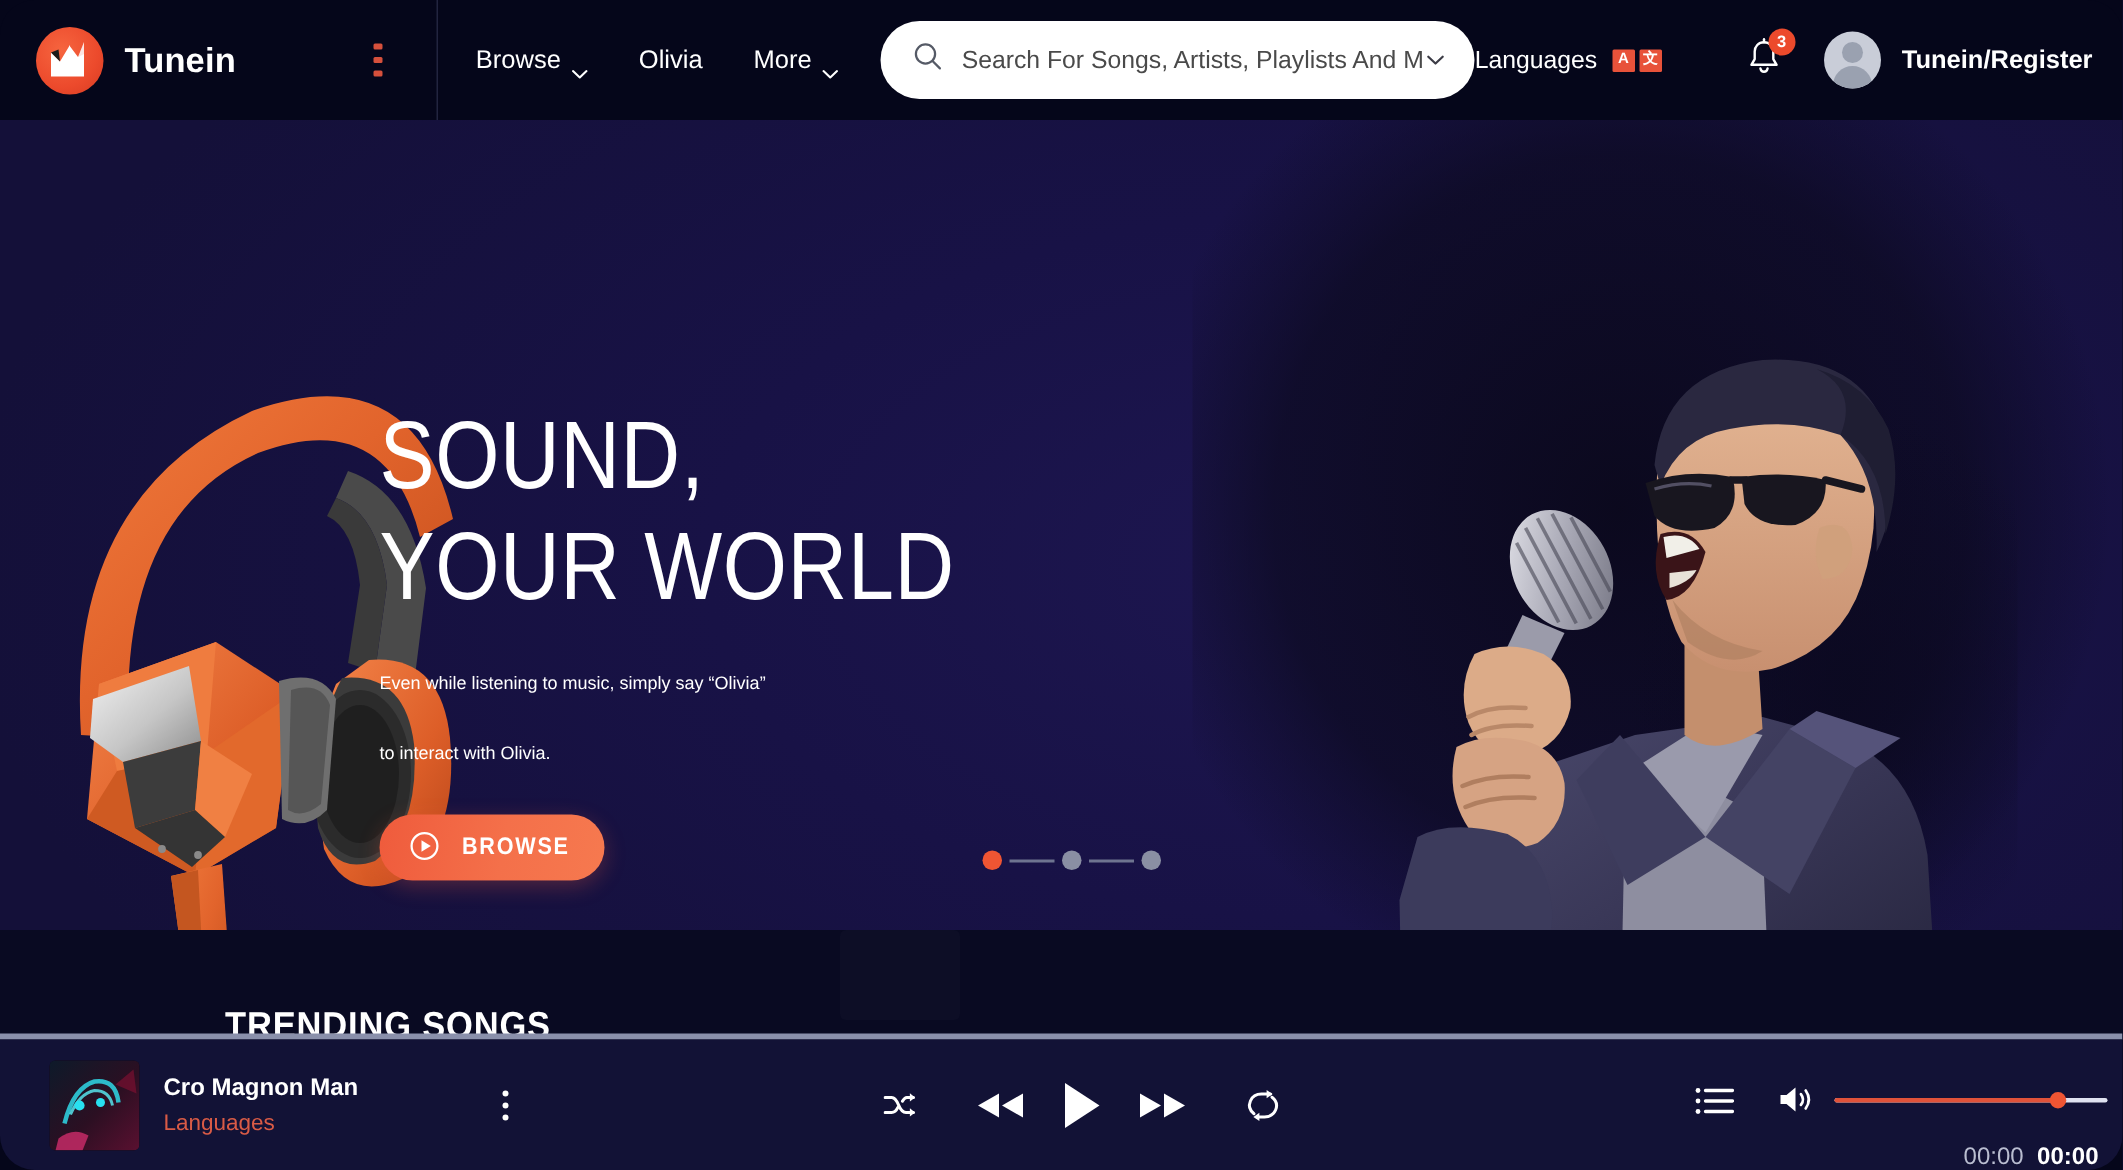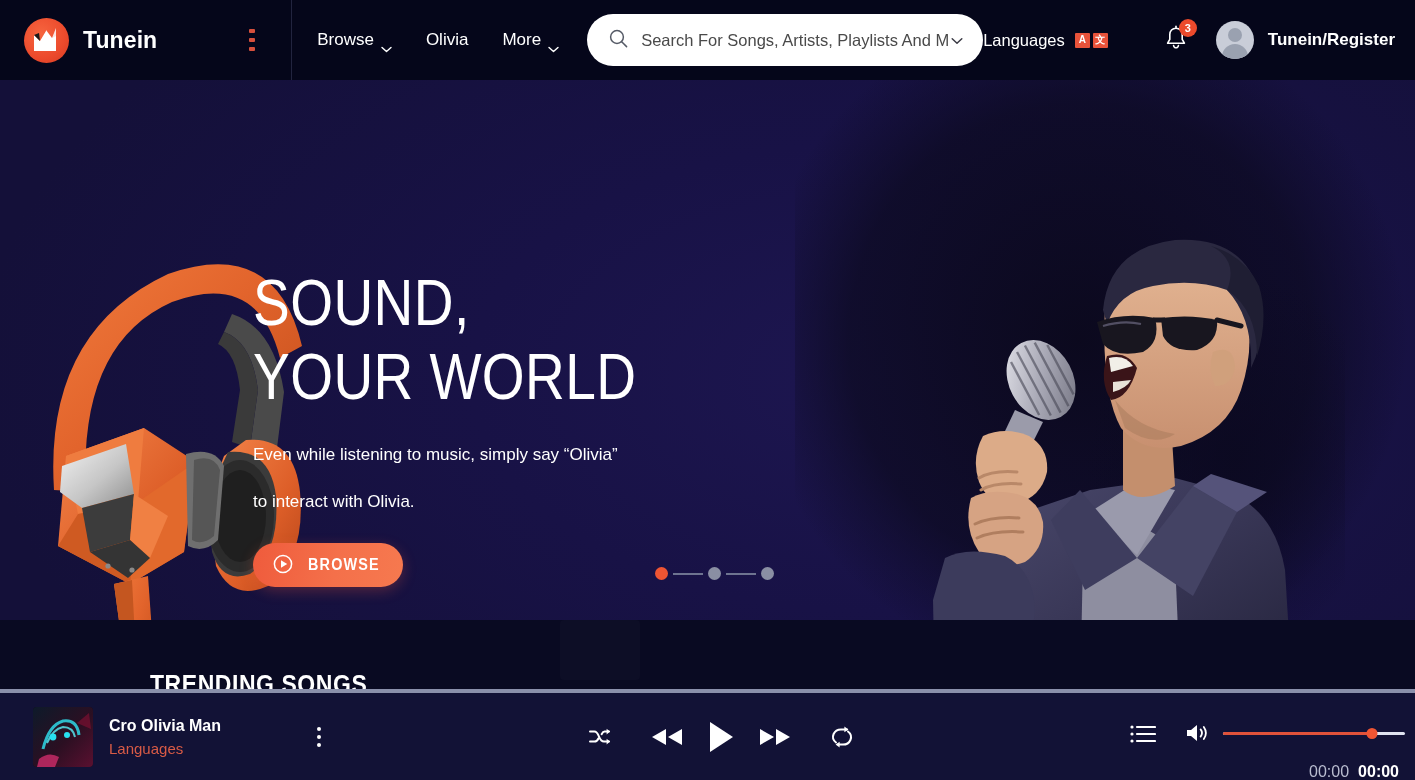--- a/index.html
+++ b/index.html
@@ -11,20 +11,21 @@
     background: #05061a;
     font-family: "Liberation Sans", sans-serif;
     -webkit-font-smoothing: antialiased;
   }
 
   #app {
     position: relative;
     width: 1415px;
     height: 780px;
     overflow: hidden;
+    border-radius: 23px;
   }
 
   
   .header {
     position: absolute;
     top: 0; left: 0;
     width: 1415px;
     height: 80px;
     background: #05061a;
     display: flex;
@@ -254,21 +255,21 @@
     letter-spacing: .5px;
     font-stretch: condensed;
     font-family: "Liberation Sans Narrow", "Liberation Sans", sans-serif;
     transform: scaleX(.86);
     transform-origin: left center;
     white-space: nowrap;
   }
   .hero-sub {
     margin-top: 26px;
     color: #ffffff;
-    font-size: 17px;
+    font-size: 12px;
     line-height: 30px;
     font-weight: 400;
     max-width: 400px;
   }
   .browse-btn {
     margin-top: 26px;
     width: 150px; height: 44px;
     border-radius: 22px;
     background: linear-gradient(100deg, #ef5b3c 0%, #f4704a 55%, #f6794f 100%);
     display: flex;
@@ -770,21 +771,21 @@
           <rect width="60" height="60" fill="url(#art)"></rect>
           <path d="M10 42 Q16 18 30 14 Q44 12 46 28" stroke="#2fd8e6" stroke-width="3" fill="none" opacity=".85"></path>
           <path d="M14 36 Q20 22 30 20 Q40 20 42 30" stroke="#5af0f8" stroke-width="2" fill="none" opacity=".8"></path>
           <circle cx="20" cy="30" r="3.4" fill="#28e0f0"></circle>
           <circle cx="34" cy="28" r="3" fill="#28e0f0"></circle>
           <path d="M6 52 Q16 44 26 50 L22 60 L4 60 Z" fill="#c42a66" opacity=".85"></path>
           <path d="M44 16 L56 6 L58 22 Z" fill="#7a1030" opacity=".7"></path>
         </svg>
       </div>
       <div class="np-meta">
-        <span class="np-title">Cro Olivia Man</span>
+        <span class="np-title">Cro Magnon Man</span>
         <span class="np-artist">Languages</span>
       </div>
       <div class="np-more">
         <i></i>
         <i></i>
         <i></i>
       </div>
     </div>
 
     <div class="controls">

